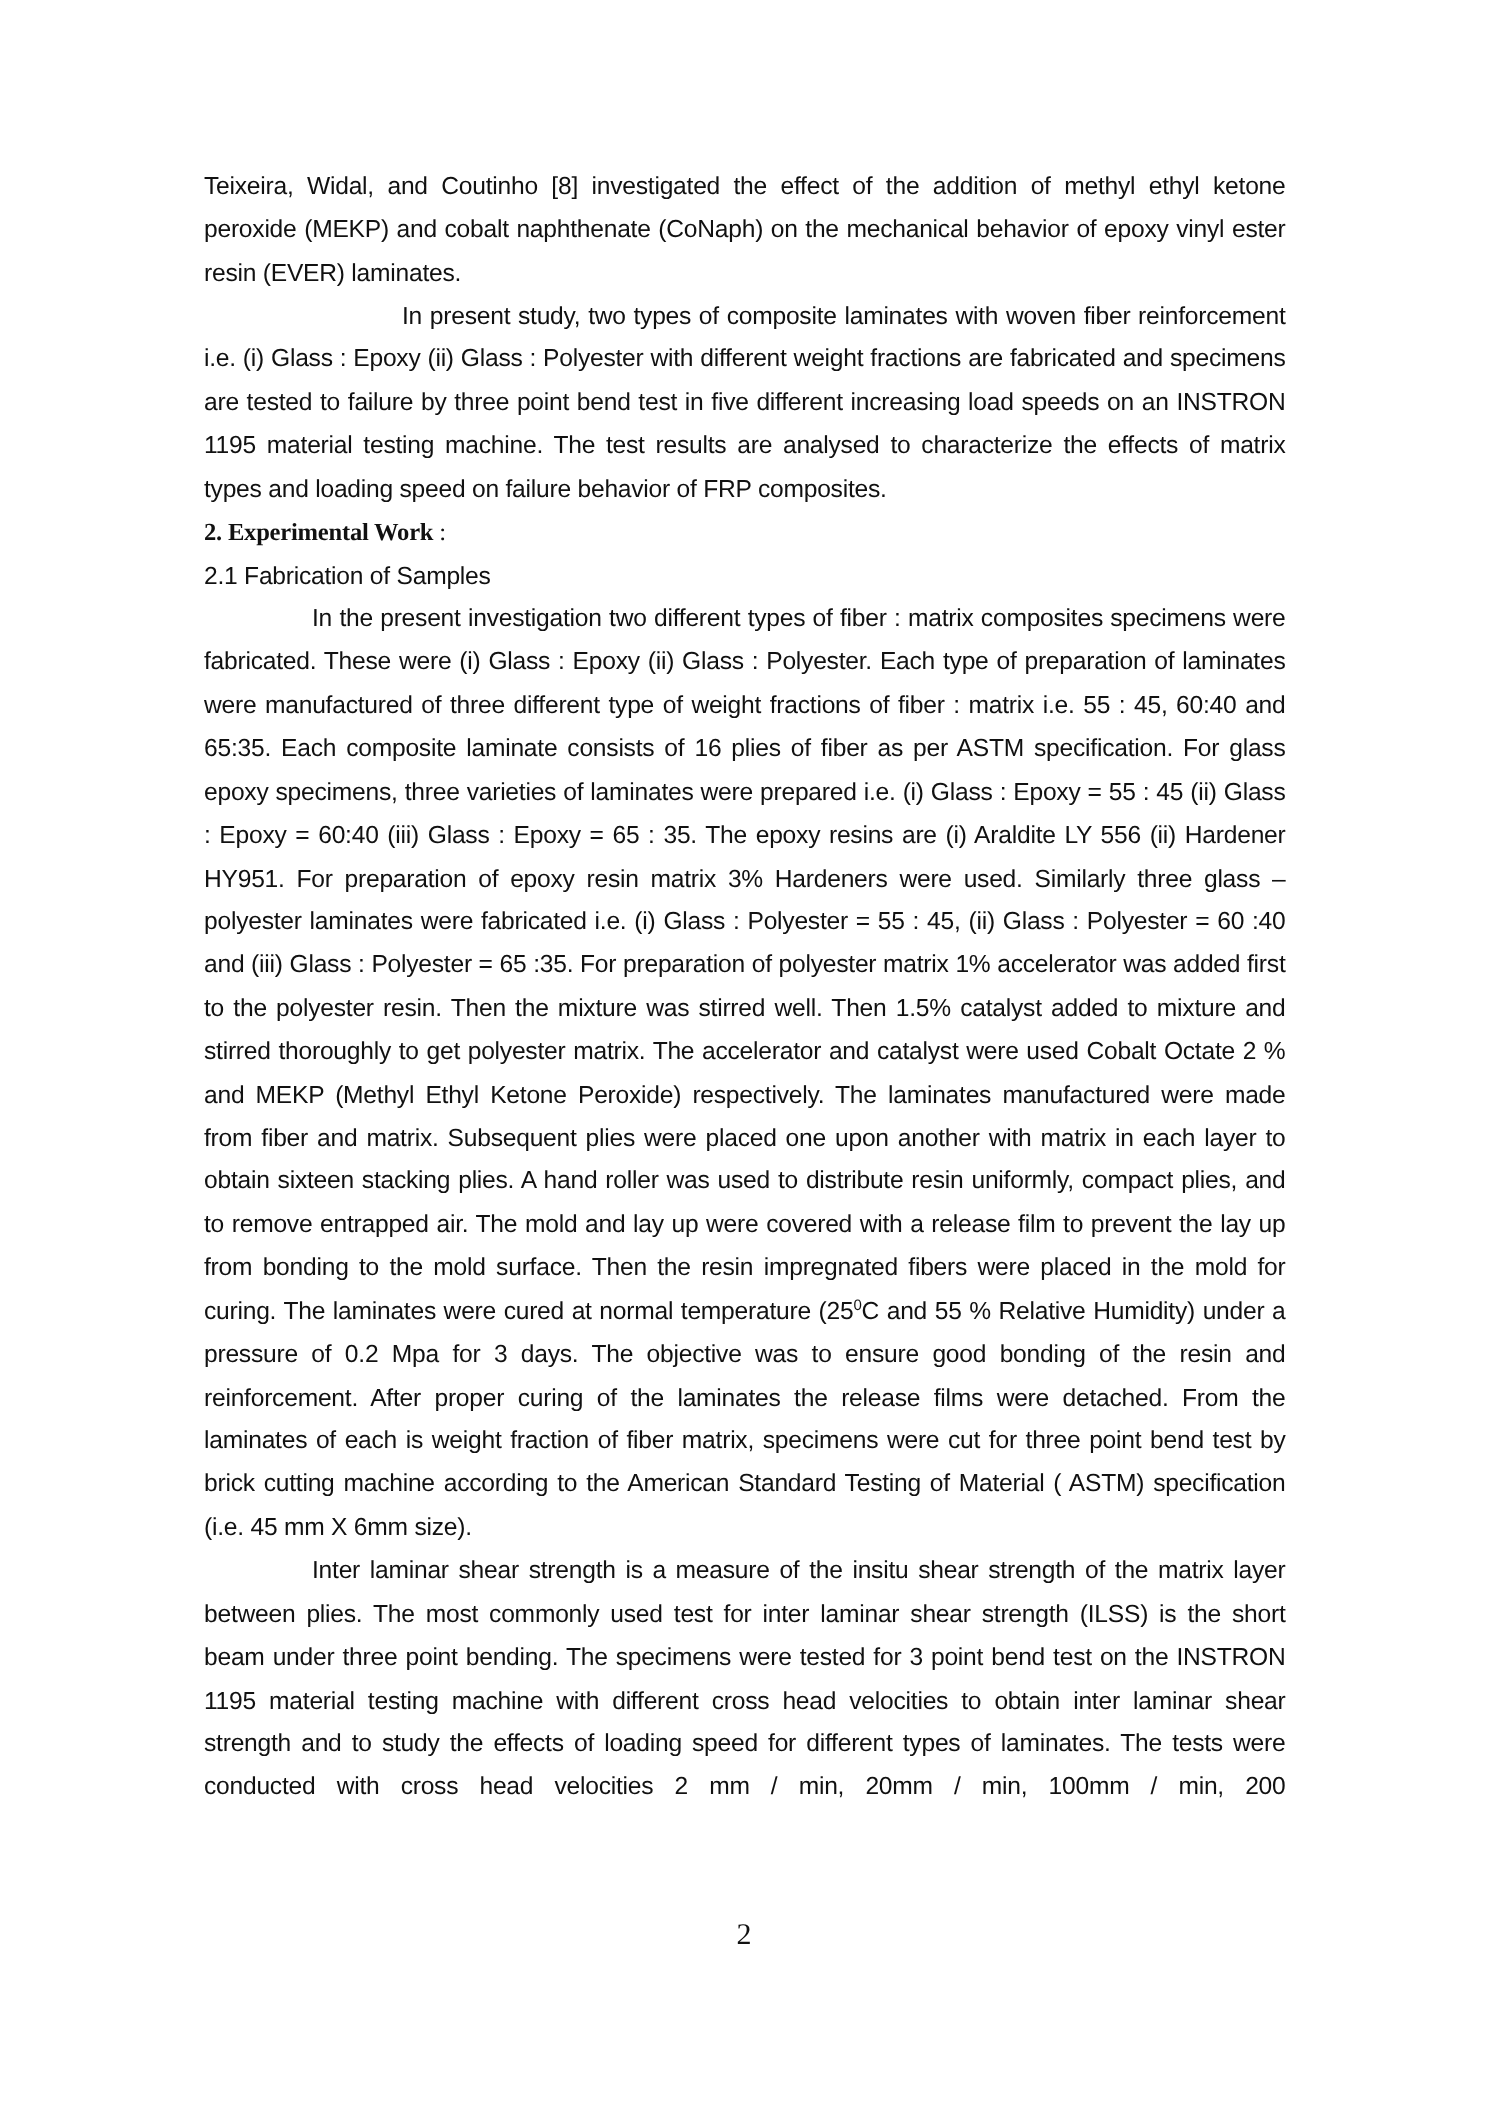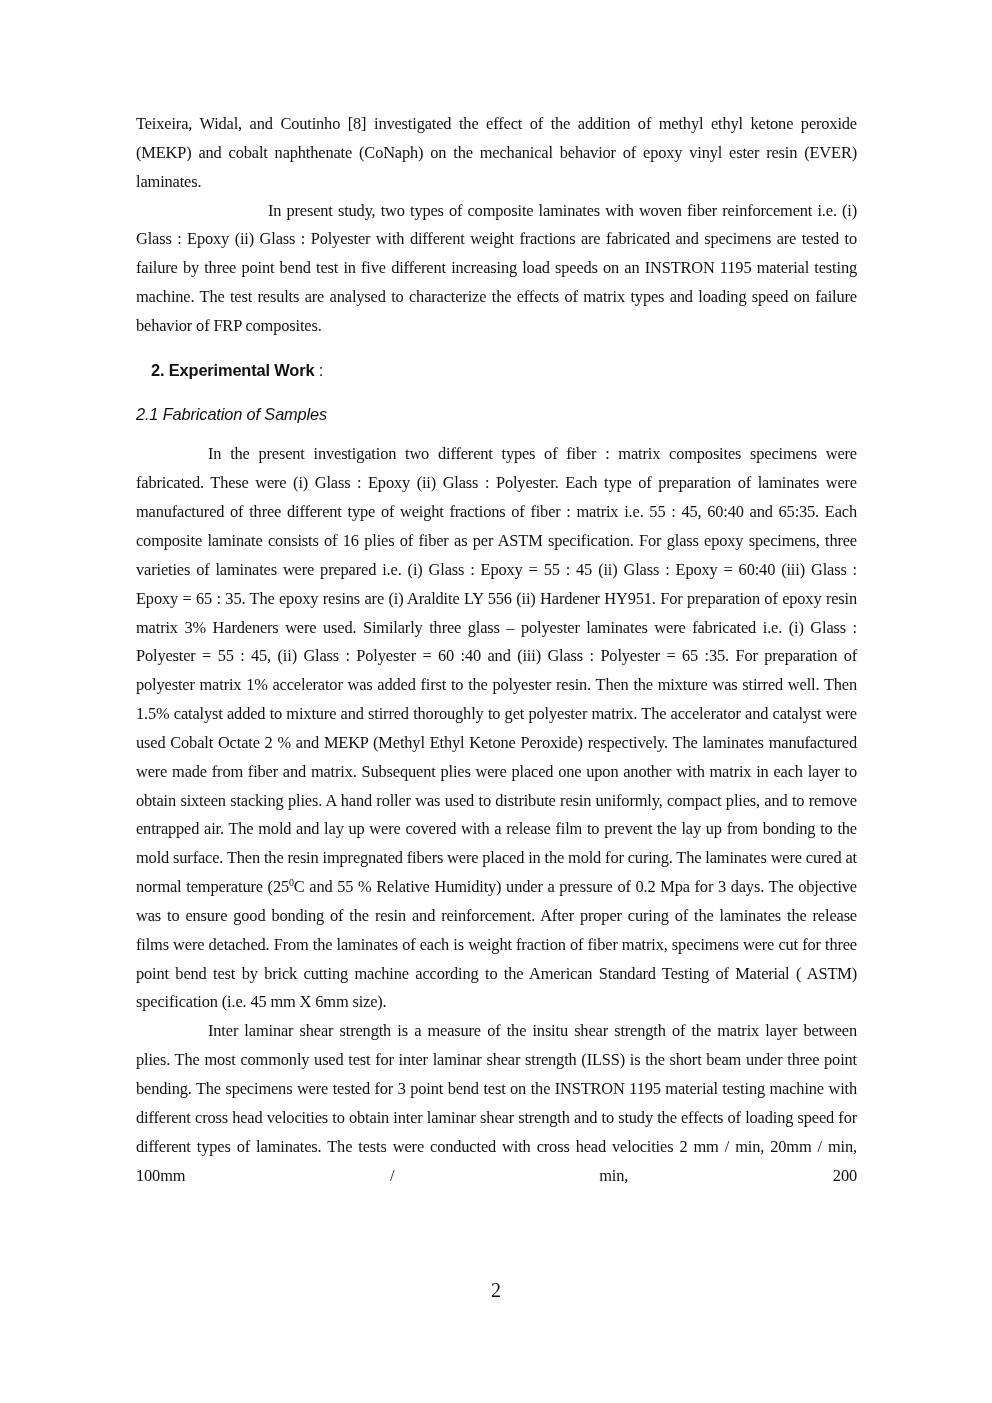--- a/index.html
+++ b/index.html
@@ -8,26 +8,26 @@
     position: absolute;
     left: 136px;
     top: 110px;
     width: 721px;
     font-family: "Liberation Sans", sans-serif;
     font-size: 16.4px;
     line-height: 28.85px;
     color: #111111;
     letter-spacing: -0.15px;
   }
-  .just { text-align: justify; text-align-last: left; margin: 0; font-family: Liberation Serif, serif; }
+  .just { text-align: justify; text-align-last: left; margin: 0; }
   .indent { text-indent: 132px; }
-  .indent2 { text-indent: 72px; margin-top: 12px; }
+  .indent2 { text-indent: 72px; }
   .indent3 { text-indent: 72px; }
-  .heading-bold { font-weight: bold; margin: 15px; }
-  .heading { margin: 0; font-style: italic; }
+  .heading-bold { font-weight: bold; margin: 0; font-family: Liberation Serif, serif; }
+  .heading { margin: 0; }
   p { margin: 0; }
   sup { font-size: 10px; line-height: 0; vertical-align: 6px; }
   .page-number {
     position: absolute;
     left: 0; width: 992px;
     top: 1279px;
     text-align: center;
     font-family: "Liberation Serif", serif;
     font-size: 20px;
     color: #111111;

